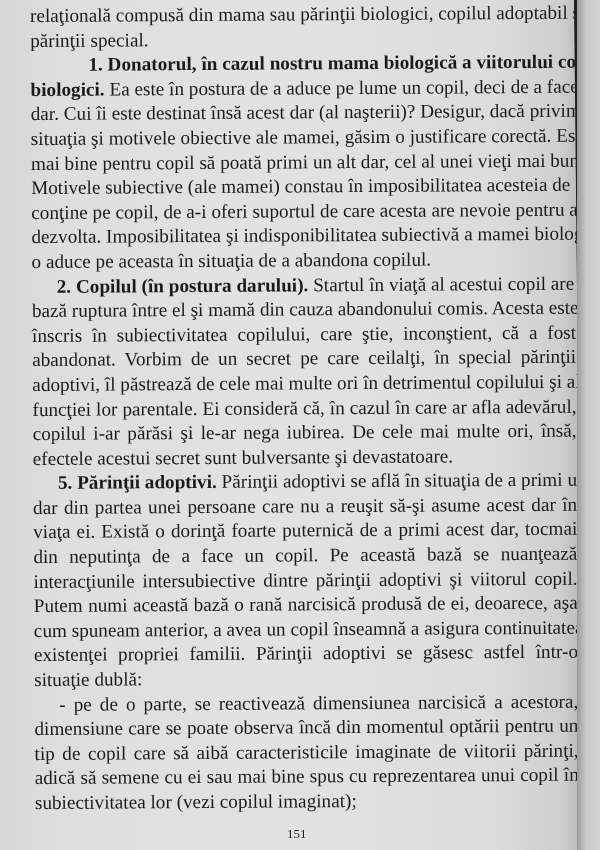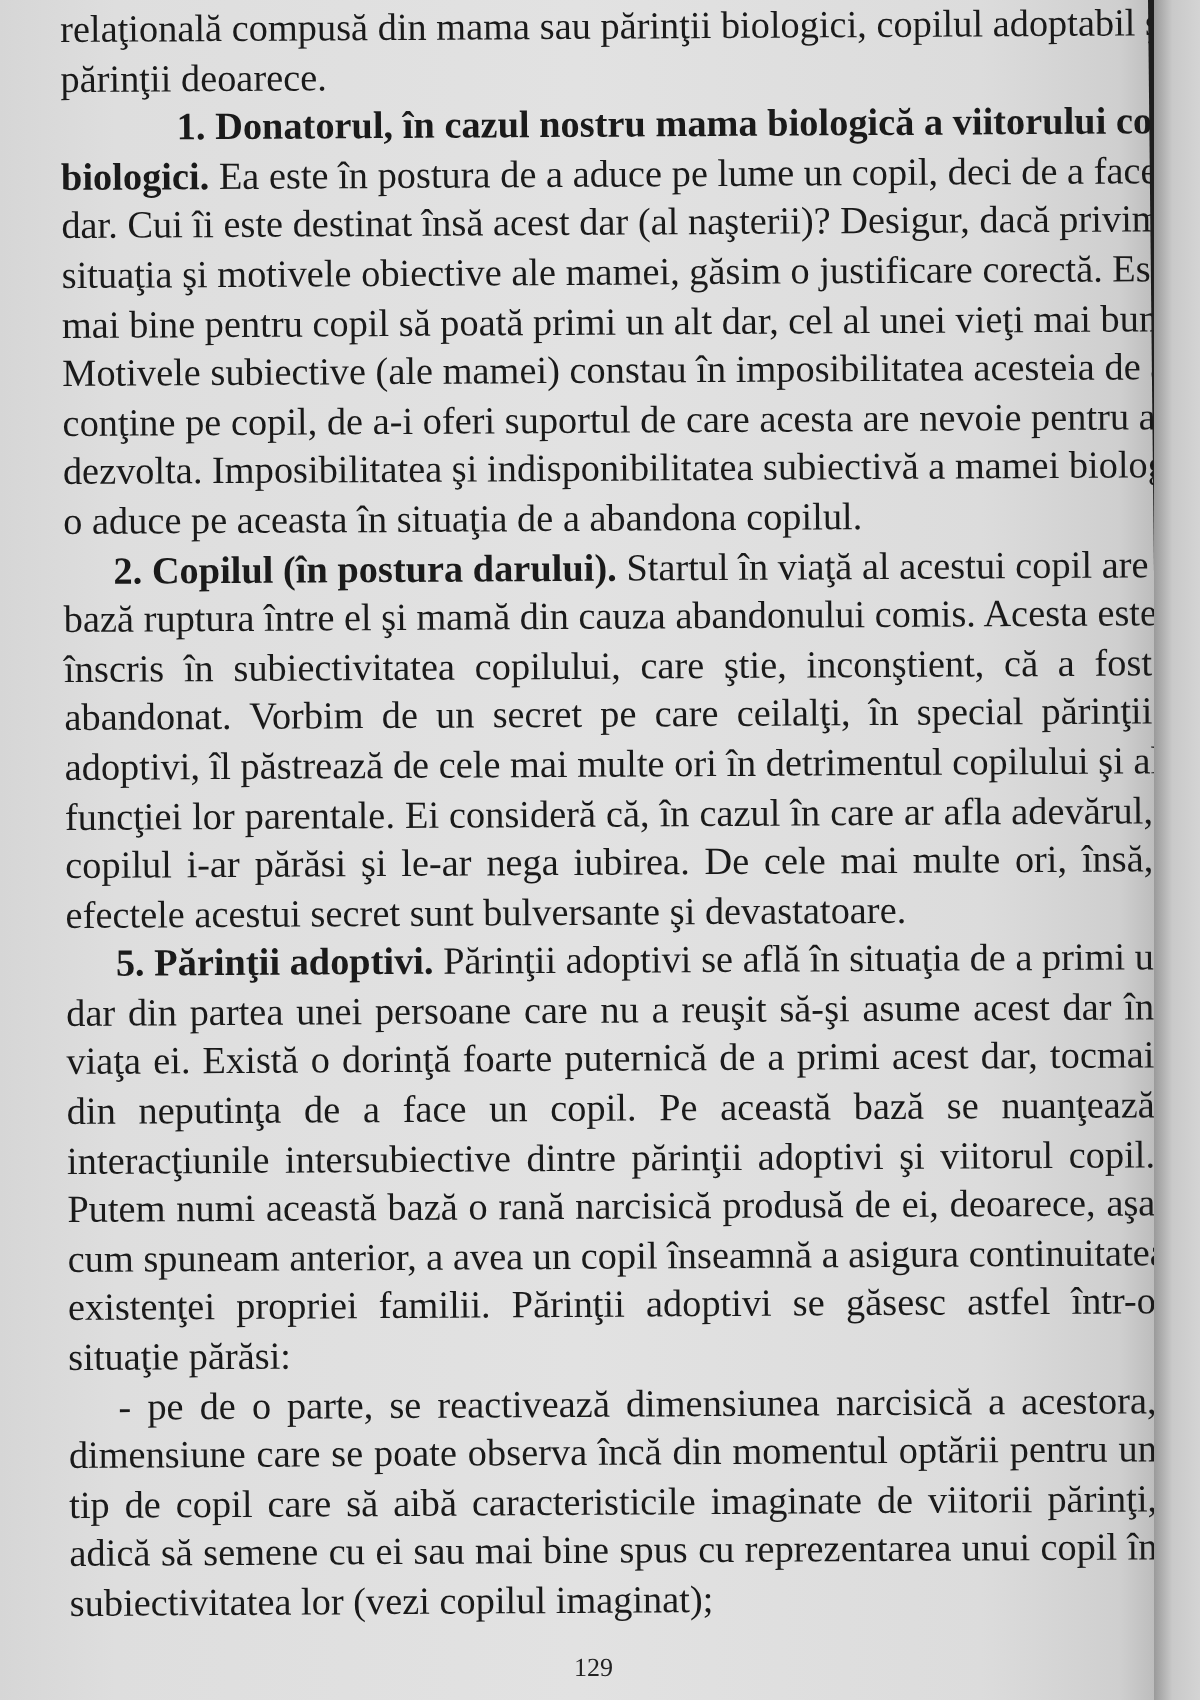--- a/index.html
+++ b/index.html
@@ -40,21 +40,21 @@
 </style>
 </head>
 <body>
 
 <div class="page">
   <div class="text" id="text">
       <div class="line justify">
         <span class="words"><span>relaţională compusă din mama sau părinţii biologici, copilul adoptabil şi</span></span>
       </div>
       <div class="line left">
-        <span class="words"><span>părinţii deoarece.</span></span>
+        <span class="words"><span>părinţii special.</span></span>
       </div>
       <div class="line justify indent1">
         <span class="words"><span class="b">1. Donatorul, în cazul nostru mama biologică a viitorului copil</span><span></span></span>
       </div>
       <div class="line justify">
         <span class="words"><span class="b">biologici.</span><span> Ea este în postura de a aduce pe lume un copil, deci de a face un</span></span>
       </div>
       <div class="line justify">
         <span class="words"><span>dar. Cui îi este destinat însă acest dar (al naşterii)? Desigur, dacă privim</span></span>
       </div>
@@ -118,34 +118,34 @@
       <div class="line justify">
         <span class="words"><span>Putem numi această bază o rană narcisică produsă de ei, deoarece, aşa</span></span>
       </div>
       <div class="line justify">
         <span class="words"><span>cum spuneam anterior, a avea un copil înseamnă a asigura continuitatea</span></span>
       </div>
       <div class="line justify">
         <span class="words"><span>existenţei propriei familii. Părinţii adoptivi se găsesc astfel într-o</span></span>
       </div>
       <div class="line left">
-        <span class="words"><span>situaţie părăsi:</span></span>
+        <span class="words"><span>situaţie dublă:</span></span>
       </div>
       <div class="line justify indent2">
         <span class="words"><span>- pe de o parte, se reactivează dimensiunea narcisică a acestora,</span></span>
       </div>
       <div class="line justify">
         <span class="words"><span>dimensiune care se poate observa încă din momentul optării pentru un</span></span>
       </div>
       <div class="line justify">
         <span class="words"><span>tip de copil care să aibă caracteristicile imaginate de viitorii părinţi,</span></span>
       </div>
       <div class="line justify">
         <span class="words"><span>adică să semene cu ei sau mai bine spus cu reprezentarea unui copil în</span></span>
       </div>
       <div class="line left">
         <span class="words"><span>subiectivitatea lor (vezi copilul imaginat);</span></span>
       </div>
     </div>
-  <div class="pagenum">129</div>
+  <div class="pagenum">151</div>
 </div>
 <div class="edge"></div>
 <div class="next-page"></div>
 
 </body></html>

